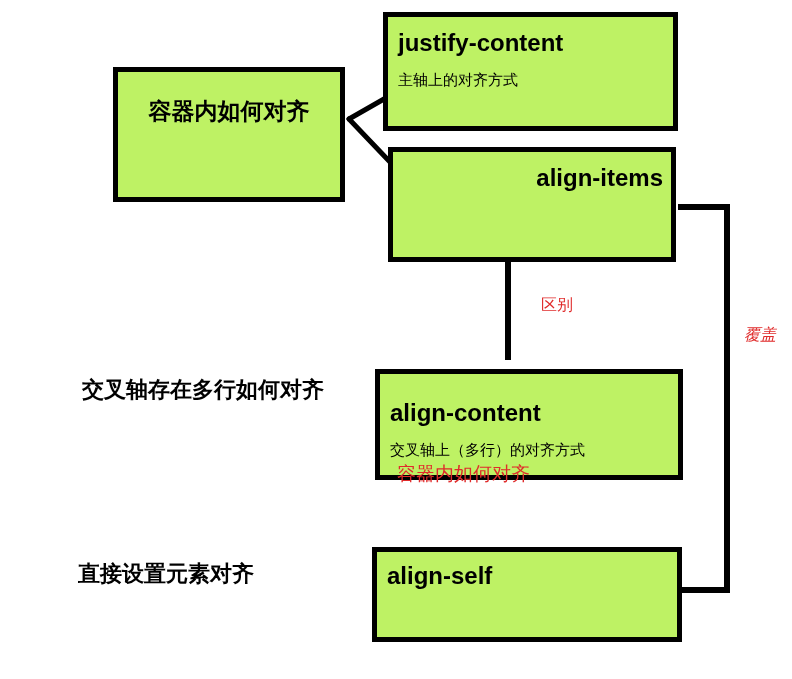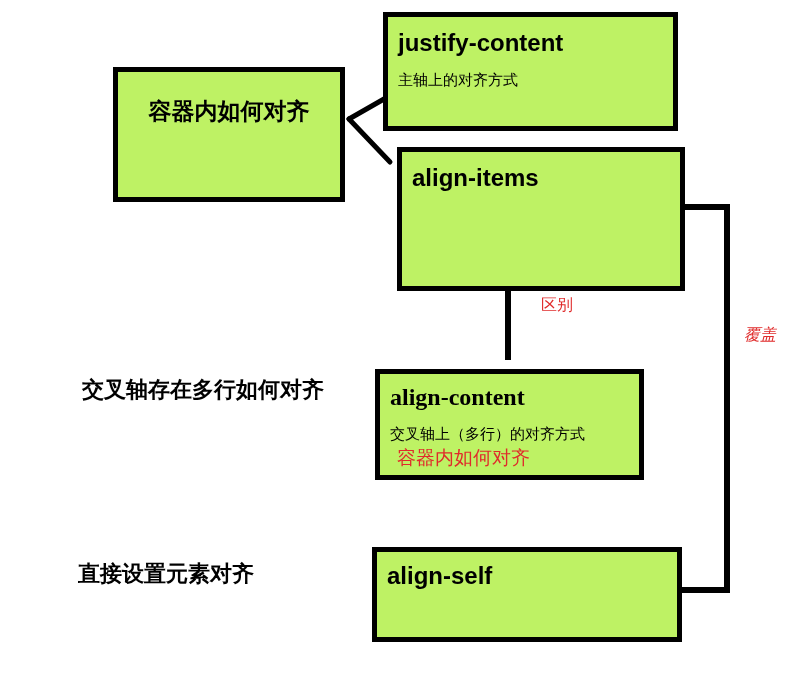--- a/index.html
+++ b/index.html
@@ -55,22 +55,22 @@
     width: 232px; height: 135px;
     padding: 0;
   }
   #box-container .title {
     display: block;
     text-align: center;
     font-size: 23px;
     margin-top: 25px;
   }
   #box-justify-content { left: 383px; top: 12px;  width: 295px; height: 119px; }
-  #box-align-items     { left: 397px; top: 147px; width: 288px; height: 144px; }
-  #box-align-content   { left: 375px; top: 369px; width: 269px; height: 111px; padding-top: 8px; font-family: Liberation Serif, serif; }
+  #box-align-items     { left: 388px; top: 147px; width: 288px; height: 115px; text-align: right; }
+  #box-align-content   { left: 375px; top: 369px; width: 308px; height: 111px; padding-top: 24px; }
   #box-align-self      { left: 372px; top: 547px; width: 310px; height: 95px;  padding-top: 9px; }
 
   
   .side-label {
     position: absolute;
     font-weight: bold;
     font-size: 22px;
     white-space: nowrap;
     z-index: 2;
   }

